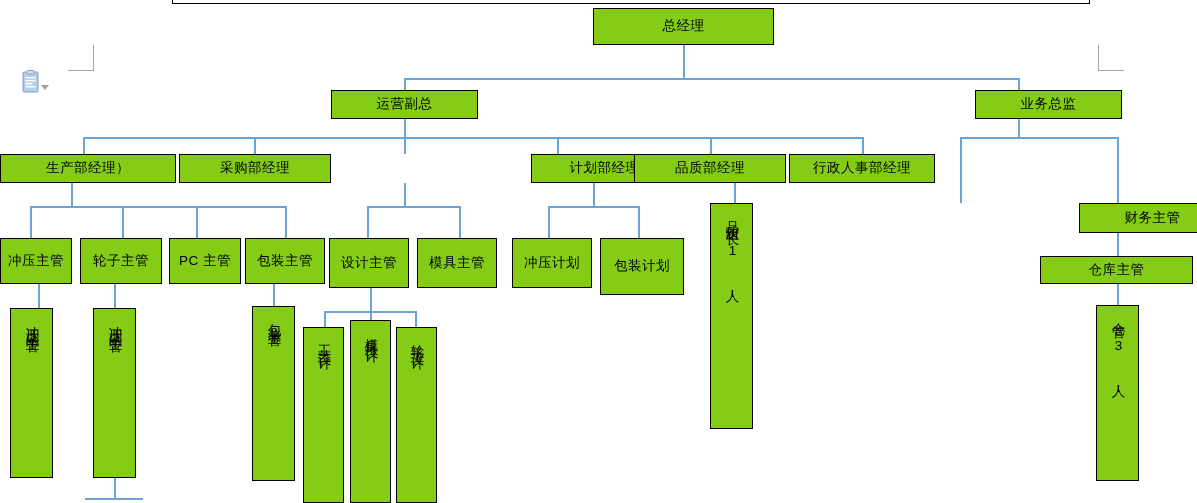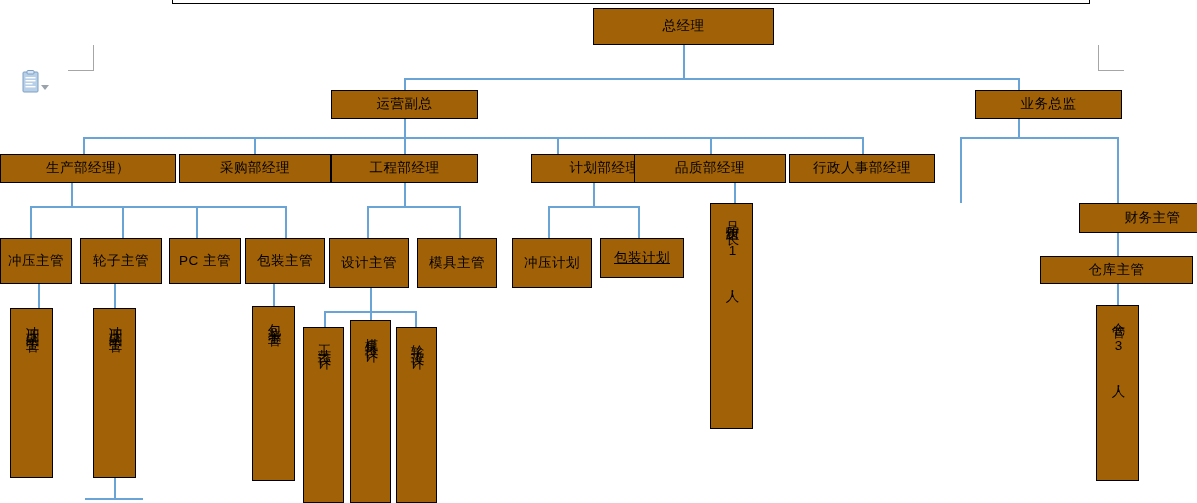--- a/index.html
+++ b/index.html
@@ -5,21 +5,21 @@
   html,body{margin:0;padding:0;}
   body{
     width:1197px;height:503px;background:#ffffff;position:relative;overflow:hidden;
     font-family:"Liberation Sans","DejaVu Sans",sans-serif;
   }
   #canvas{position:absolute;left:0;top:0;width:1197px;height:503px;}
 
   
   .box{
     position:absolute;box-sizing:border-box;
-    border:1px solid #000000;background:#a16207;
+    border:1px solid #000000;background:#84cc16;
     display:flex;align-items:center;justify-content:center;
     color:#000000;font-size:13.5px;line-height:1.25;
     letter-spacing:.5px;white-space:nowrap;z-index:5;
   }
   .vbox{
     writing-mode:vertical-rl;text-orientation:upright;
     letter-spacing:3.5px;white-space:nowrap;
     align-items:flex-start;justify-content:flex-start;
     padding-top:6px;
   }
@@ -138,34 +138,33 @@
   <div class="ln lnv" style="left:370px;top:311px;height:9px;"></div>
   <div class="ln lnv" style="left:415px;top:311px;height:16px;"></div>
 
   <div class="box" style="left:593px;top:8px;width:181px;height:37px;">总经理</div>
 
   <div class="box" style="left:331px;top:90px;width:147px;height:29px;">运营副总</div>
   <div class="box" style="left:944px;top:90px;width:147px;height:29px;margin-left:31px;">业务总监</div>
 
   <div class="box" style="left:0px;top:154px;width:176px;height:29px;">生产部经理）</div>
   <div class="box" style="left:179px;top:154px;width:152px;height:29px;">采购部经理</div>
-  <div class="box" style="left:331px;top:154px;width:147px;height:29px;">工程部经理</div>
   <div class="box" style="left:483px;top:154px;width:147px;height:29px;margin-left:48px;">计划部经理</div>
   <div class="box" style="left:634px;top:154px;width:152px;height:29px;">品质部经理</div>
   <div class="box" style="left:789px;top:154px;width:146px;height:29px;">行政人事部经理</div>
   <div class="box" style="left:1043px;top:203px;width:147px;height:30px;margin-left:36px;">财务主管</div>
 
   <div class="box" style="left:0px;top:238px;width:72px;height:46px;">冲压主管</div>
   <div class="box" style="left:80px;top:238px;width:82px;height:46px;">轮子主管</div>
   <div class="box" style="left:169px;top:238px;width:72px;height:46px;">PC 主管</div>
   <div class="box" style="left:245px;top:238px;width:80px;height:46px;">包装主管</div>
   <div class="box" style="left:329px;top:238px;width:80px;height:50px;">设计主管</div>
   <div class="box" style="left:417px;top:238px;width:80px;height:50px;">模具主管</div>
   <div class="box" style="left:512px;top:238px;width:80px;height:50px;">冲压计划</div>
-  <div class="box" style="left:600px;top:238px;width:84px;height:40px;text-decoration:underline;">包装计划</div>
+  <div class="box" style="left:600px;top:238px;width:84px;height:57px;">包装计划</div>
   <div class="box vbox center" style="left:710px;top:203px;width:43px;height:226px;">品质组长 1 人：</div>
   <div class="box" style="left:1040px;top:256px;width:153px;height:28px;">仓库主管</div>
 
   <div class="box vbox center" style="left:10px;top:308px;width:43px;height:170px;">冲压副主管：</div>
   <div class="box vbox center" style="left:93px;top:308px;width:43px;height:170px;">冲压副主管：</div>
   <div class="box vbox center" style="left:252px;top:306px;width:43px;height:175px;">包装主管：</div>
   <div class="box vbox center" style="left:303px;top:327px;width:41px;height:176px;">工艺设计：</div>
   <div class="box vbox center" style="left:350px;top:320px;width:41px;height:183px;">模具设计：</div>
   <div class="box vbox center" style="left:396px;top:327px;width:41px;height:176px;">轮子设计：</div>
   <div class="box vbox center" style="left:1096px;top:305px;width:43px;height:176px;">仓管 3 人：</div>

